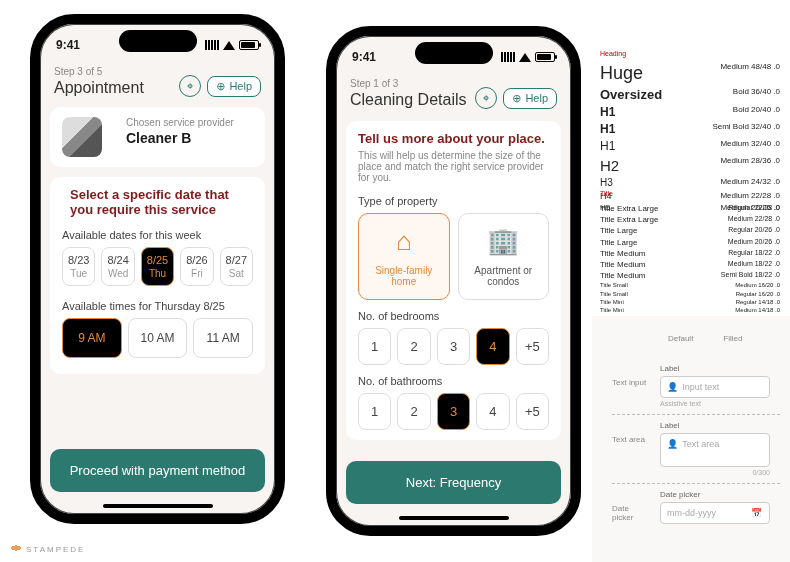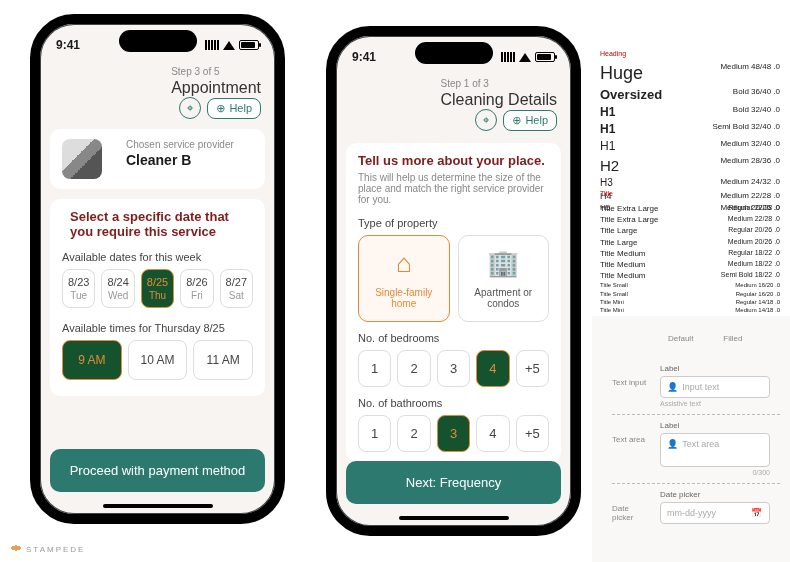--- a/index.html
+++ b/index.html
@@ -48,21 +48,21 @@
   .sig  { width: 14px; height: 10px; background:
           linear-gradient(to right,#000 2px,transparent 2px 3px,#000 3px 5px,transparent 5px 6px,#000 6px 8px,transparent 8px 9px,#000 9px 11px,transparent 11px 12px,#000 12px 14px);
           background-size: 14px 10px; }
   .wifi { width: 0; height: 0; border-left: 6px solid transparent; border-right: 6px solid transparent; border-bottom: 9px solid #000; }
   .batt { width: 20px; height: 10px; border: 1px solid #000; border-radius: 2px; position: relative; }
   .batt::after { content:""; position:absolute; right:-3px; top:2px; width:2px; height:4px; background:#000; border-radius:1px; }
   .batt::before{ content:""; position:absolute; left:1px; top:1px; width:14px; height:6px; background:#000; border-radius:1px; }
 
   .screen-head {
     padding: 6px 14px 10px;
-    display: flex; justify-content: space-between; align-items: flex-end; flex-direction: column;
+    display: flex; justify-content: space-between; align-items: flex-end;
   }
   .step-lbl { font-size: 10px; color: #888; }
   .screen-title { font-size: 16px; font-weight: 500; color: #333; margin-top: 2px; }
   .head-right { display: flex; gap: 6px; align-items: center; }
   .a11y-icon {
     width: 22px; height: 22px; border: 1.5px solid #2c7a6f; border-radius: 50%;
     display: flex; align-items: center; justify-content: center;
     color: #2c7a6f; font-size: 12px;
   }
   .help-btn {
@@ -89,21 +89,21 @@
   .row-lbl { font-size: 11px; color: #444; margin: 10px 0 6px; }
 
   .chip-row { display: flex; gap: 6px; }
   .chip, .num-chip {
     flex: 1; border: 1px solid #ddd; border-radius: 8px;
     background: #fff; text-align: center; padding: 6px 0;
     font-size: 11px; color: #444;
   }
   .chip .d2 { display:block; font-size: 10px; color:#999; margin-top:2px; }
   .chip.sel, .num-chip.sel, .time-chip.sel, .prop-card.sel {
-    border: 1.5px solid #e28a3b; color: #e28a3b; background: #14532d;
+    border: 1.5px solid #e28a3b; color: #e28a3b; background: #000000;
   }
   .chip.sel .d2 { color:#e28a3b; }
 
   .time-chip {
     flex:1; border:1px solid #ddd; border-radius: 8px; background:#fff;
     text-align:center; padding: 12px 0; font-size: 12px; color:#444;
   }
   .num-chip { padding: 10px 0; font-size: 13px; }
 
   .primary-btn {
@@ -315,21 +315,21 @@
       <div class="typo-row">
         <span class="tn huge">Huge</span>
         <span class="tv">Medium 48/48 .0</span>
       </div>
       <div class="typo-row">
         <span class="tn over">Oversized</span>
         <span class="tv">Bold 36/40 .0</span>
       </div>
       <div class="typo-row">
         <span class="tn h1b">H1</span>
-        <span class="tv">Bold 32/40 .0</span>
+        <span class="tv">Bold 20/40 .0</span>
       </div>
       <div class="typo-row">
         <span class="tn h1sb">H1</span>
         <span class="tv">Semi Bold 32/40 .0</span>
       </div>
       <div class="typo-row">
         <span class="tn h1m">H1</span>
         <span class="tv">Medium 32/40 .0</span>
       </div>
       <div class="typo-row">

